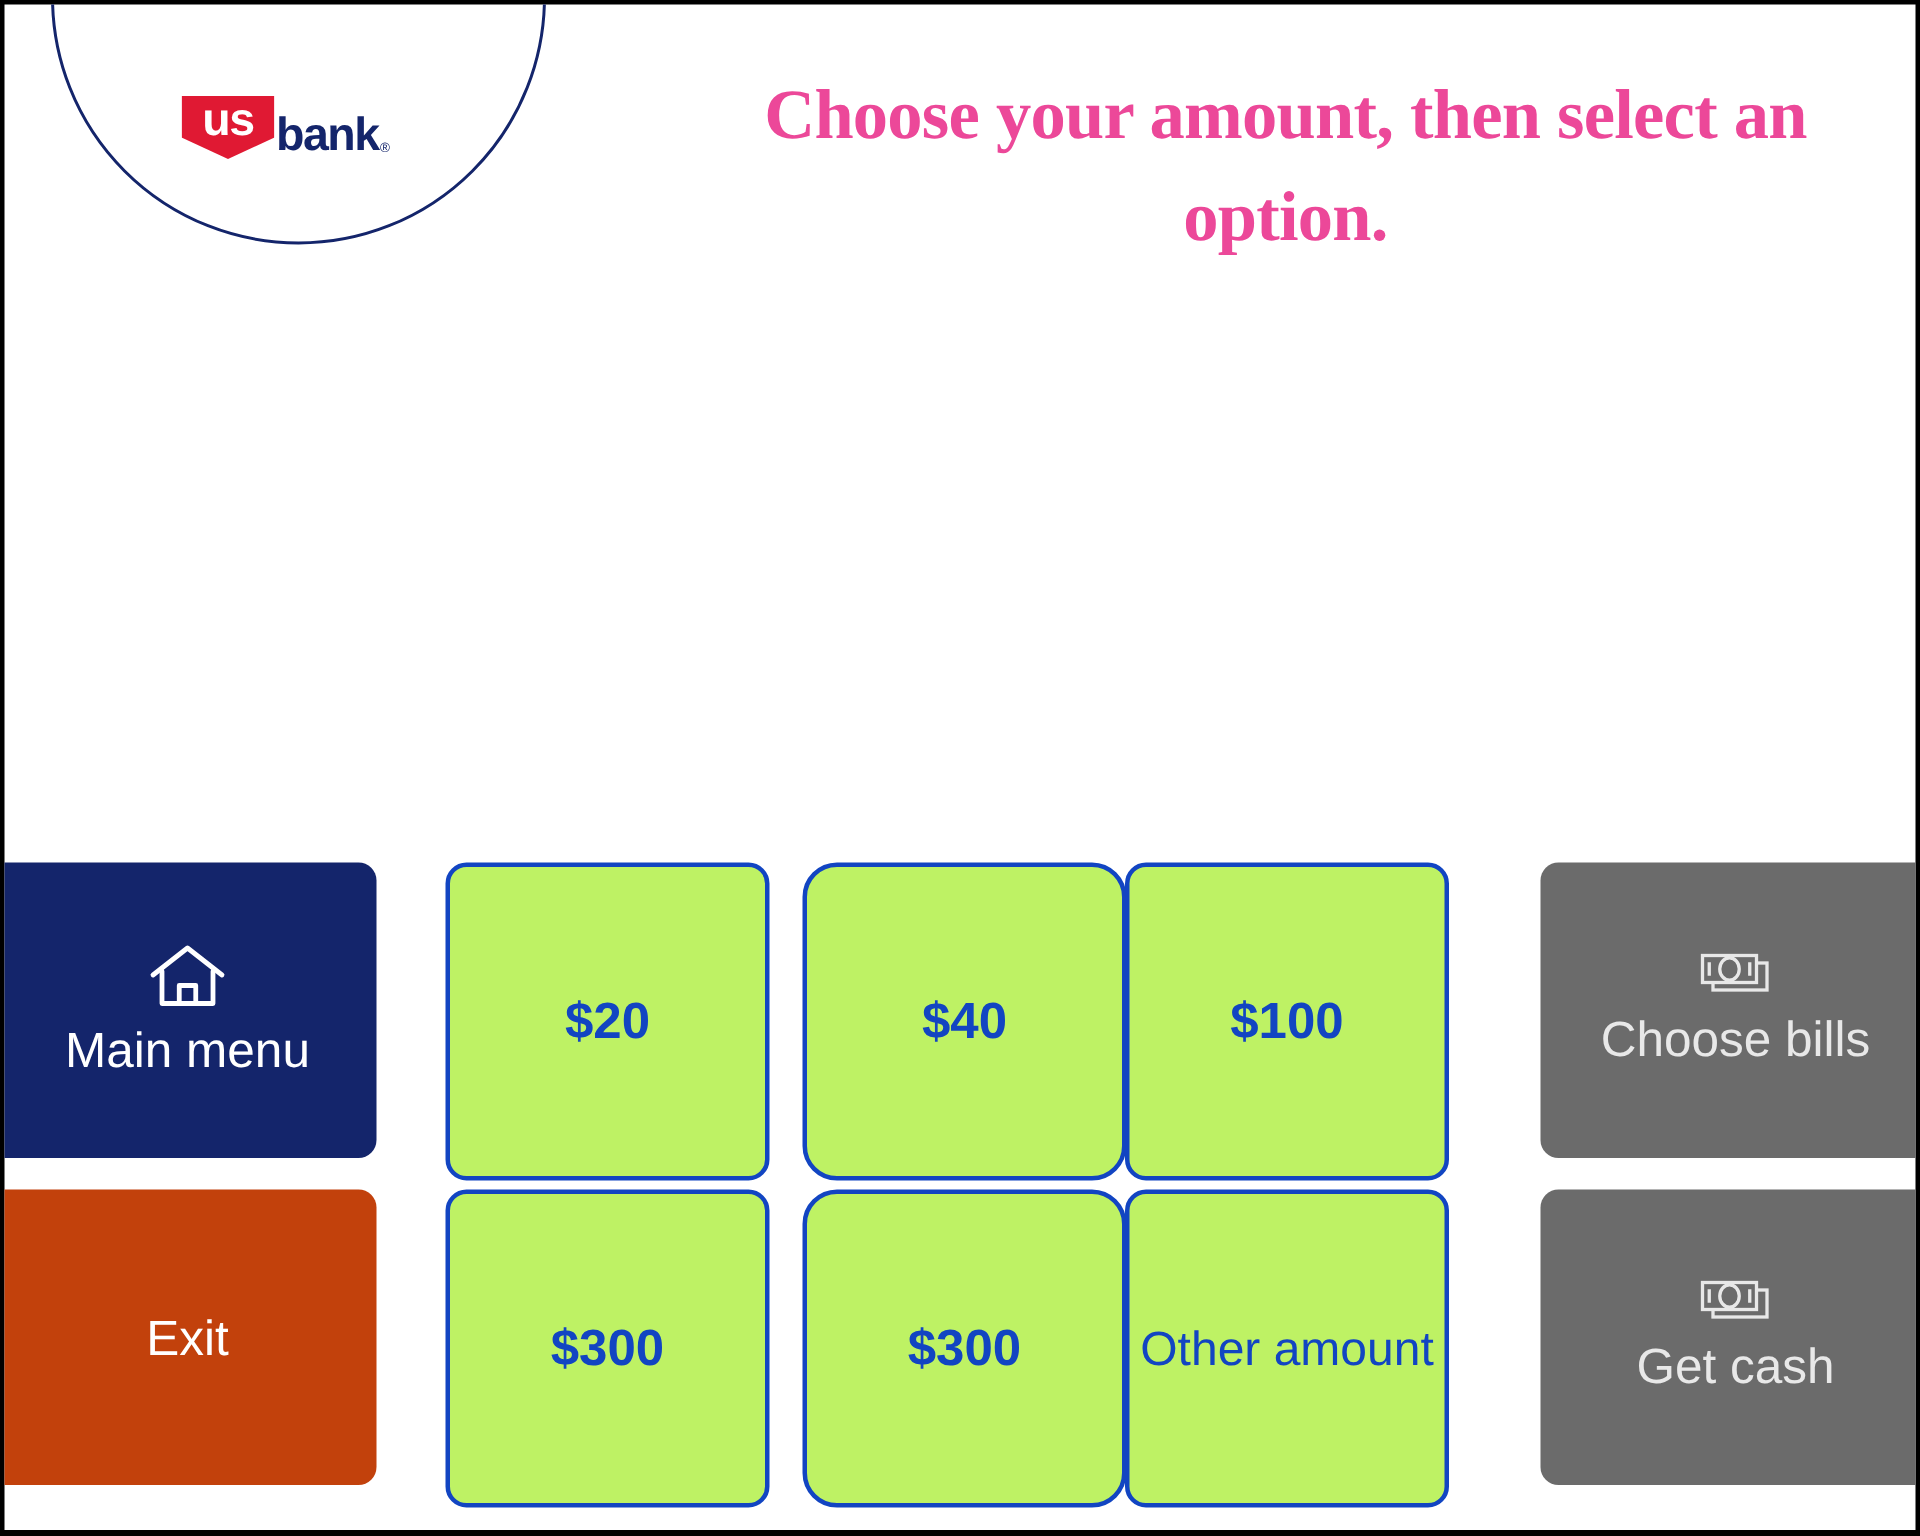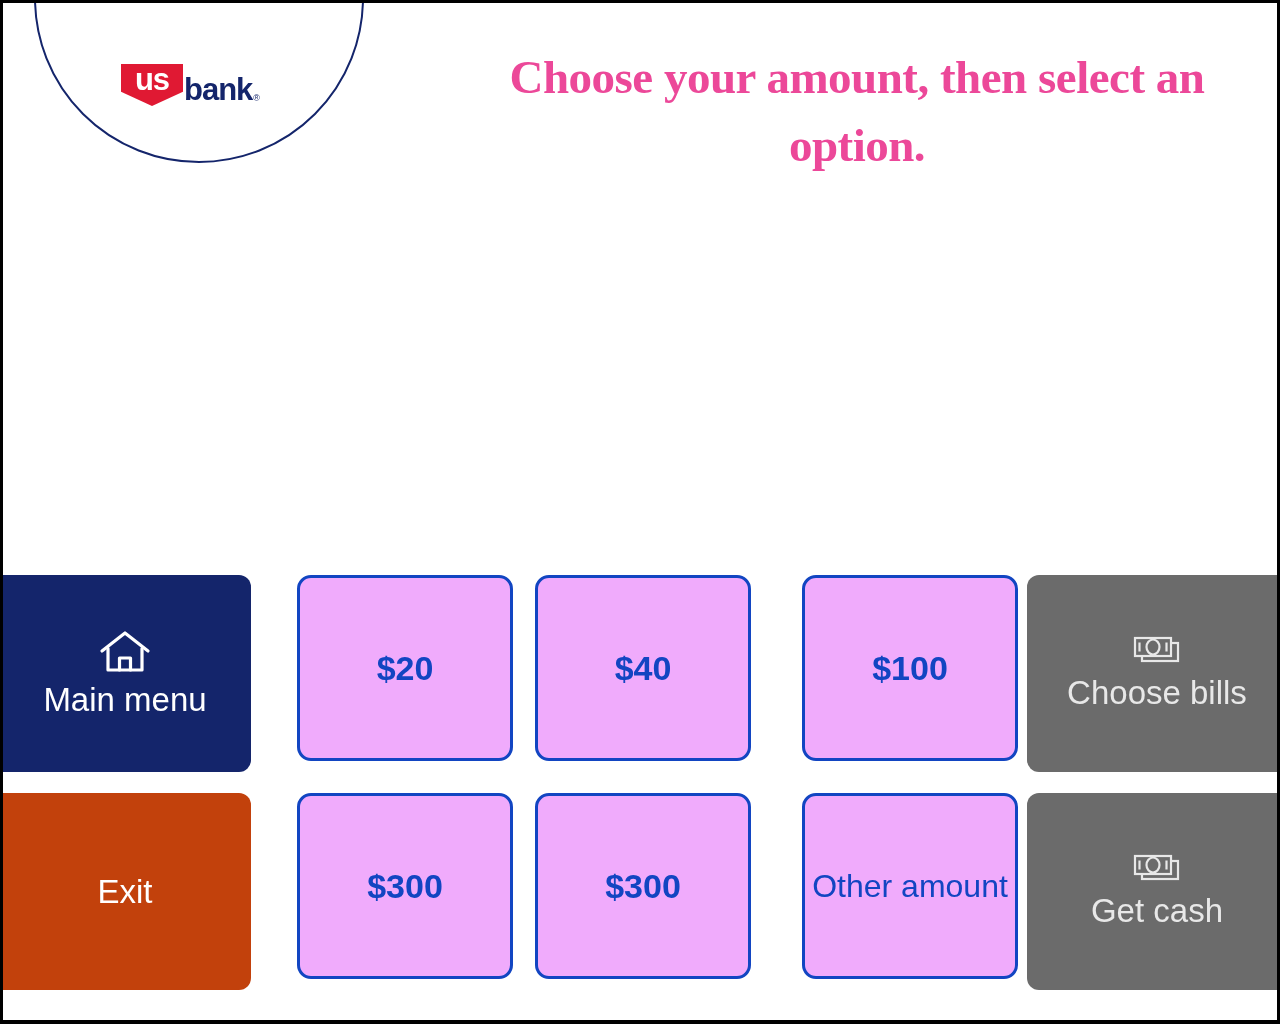--- a/index.html
+++ b/index.html
@@ -142,40 +142,40 @@
     height: 197px;
     border-radius: 12px 0 0 12px;
     background: #6B6B6B;
     color: #E8E8E8;
   }
   .btn-right .btn-label { font-size: 33px; line-height: 38px; }
 
   
   .btn-amt {
     width: 216px;
-    height: 186px;
+    height: 212px;
     border: 3px solid #1245C2;
     border-radius: 14px;
-    background: #f0abfc;
+    background: #bef264;
     color: #1245C2;
   }
   .btn-amt .btn-label {
     font-size: 34px;
     line-height: 41px;
     font-weight: bold;
   }
   .btn-amt.is-plain .btn-label {
     font-weight: normal;
     font-size: 32px;
     line-height: 42px;
   }
 
   .col1 { left: 294px; }
-  .col2 { left: 532px; }
-  .col3 { left: 799px; align-items: center; }
+  .col2 { left: 532px; border-radius: 23px; }
+  .col3 { left: 747px; align-items: center; }
 
   .btn-icon {
     display: block;
     margin-bottom: 2px;
   }
 
   .btn-label { display: block; }
 </style>
 </head>
 <body>

